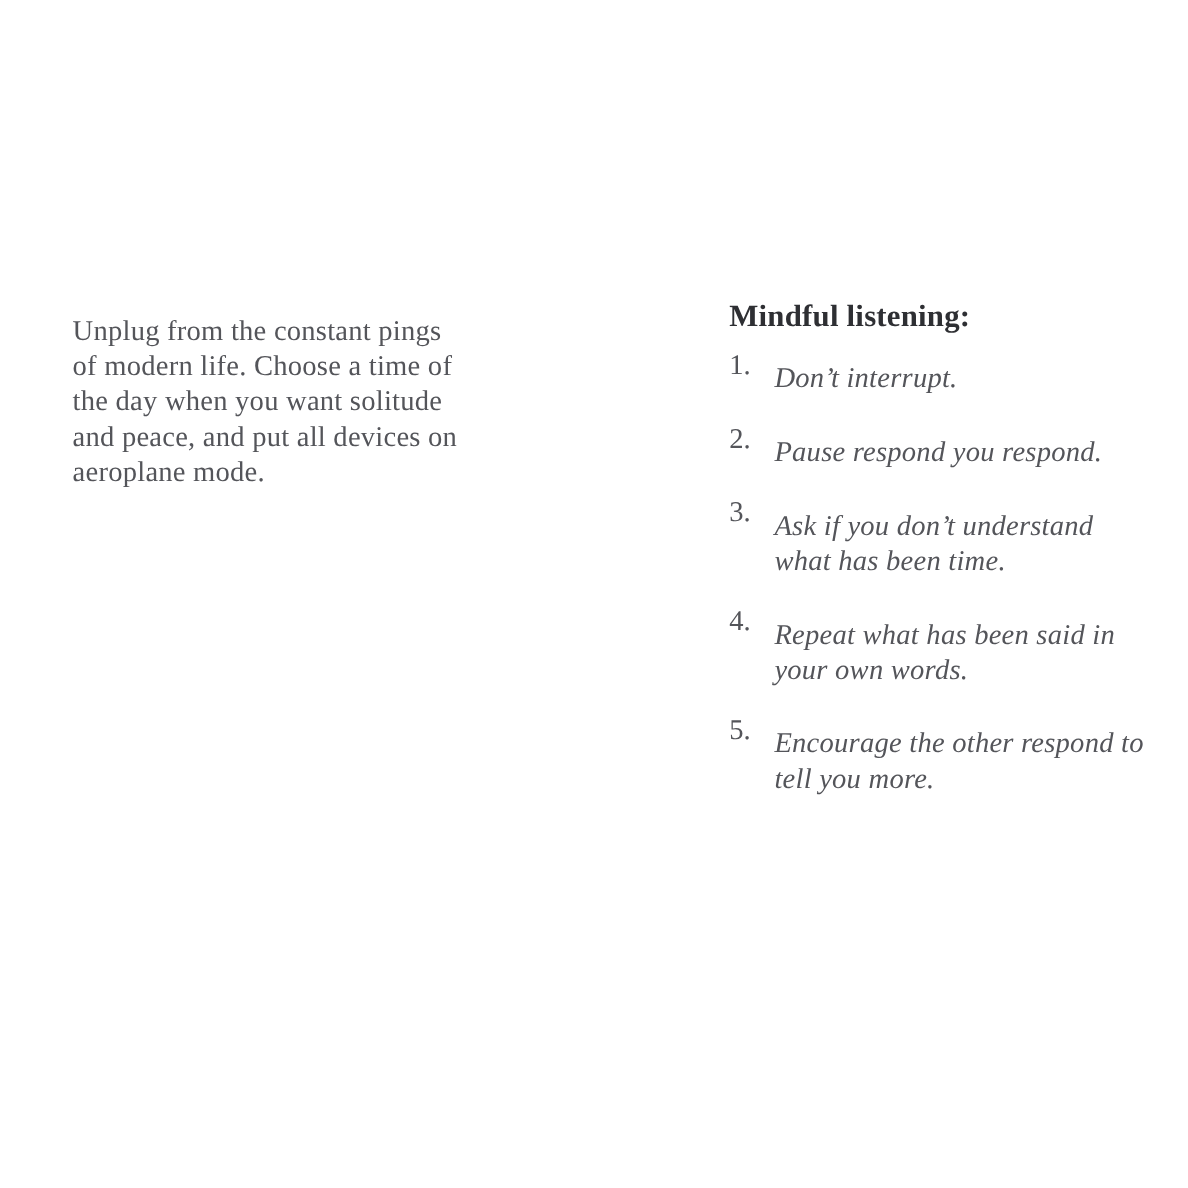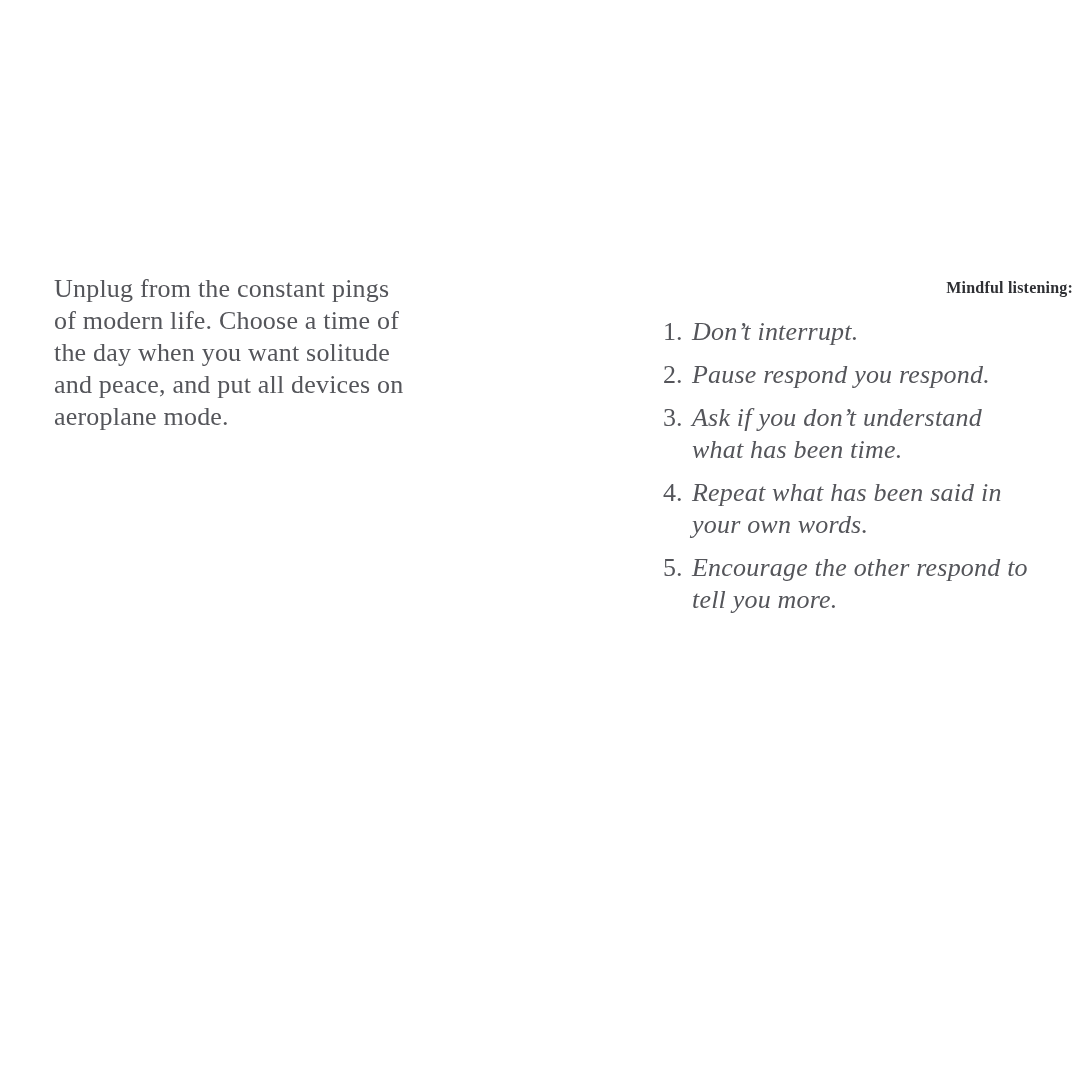--- a/index.html
+++ b/index.html
@@ -29,33 +29,32 @@
     position: absolute;
     left: 663px;
     top: 272px;
     width: 410px;
   }
   .body-text {
     font-size: 26px;
     line-height: 32px;
     color: #54555a;
     letter-spacing: 0.2px;
-    margin: 0;
+    margin: 12px;
   }
   .pre {
     white-space: pre-line;
   }
   .heading {
-    font-size: 16px;
+    font-size: 28px;
     line-height: 32px;
     font-weight: 700;
     color: #2e2f33;
     letter-spacing: 0.2px;
     margin: 0 0 12px 0;
-    text-align: right;
   }
   ol.mindful-list {
     list-style: none;
     margin: 0;
     padding: 0;
   }
   ol.mindful-list li {
     display: flex;
     align-items: flex-start;
     margin: 0 0 11px 0;

